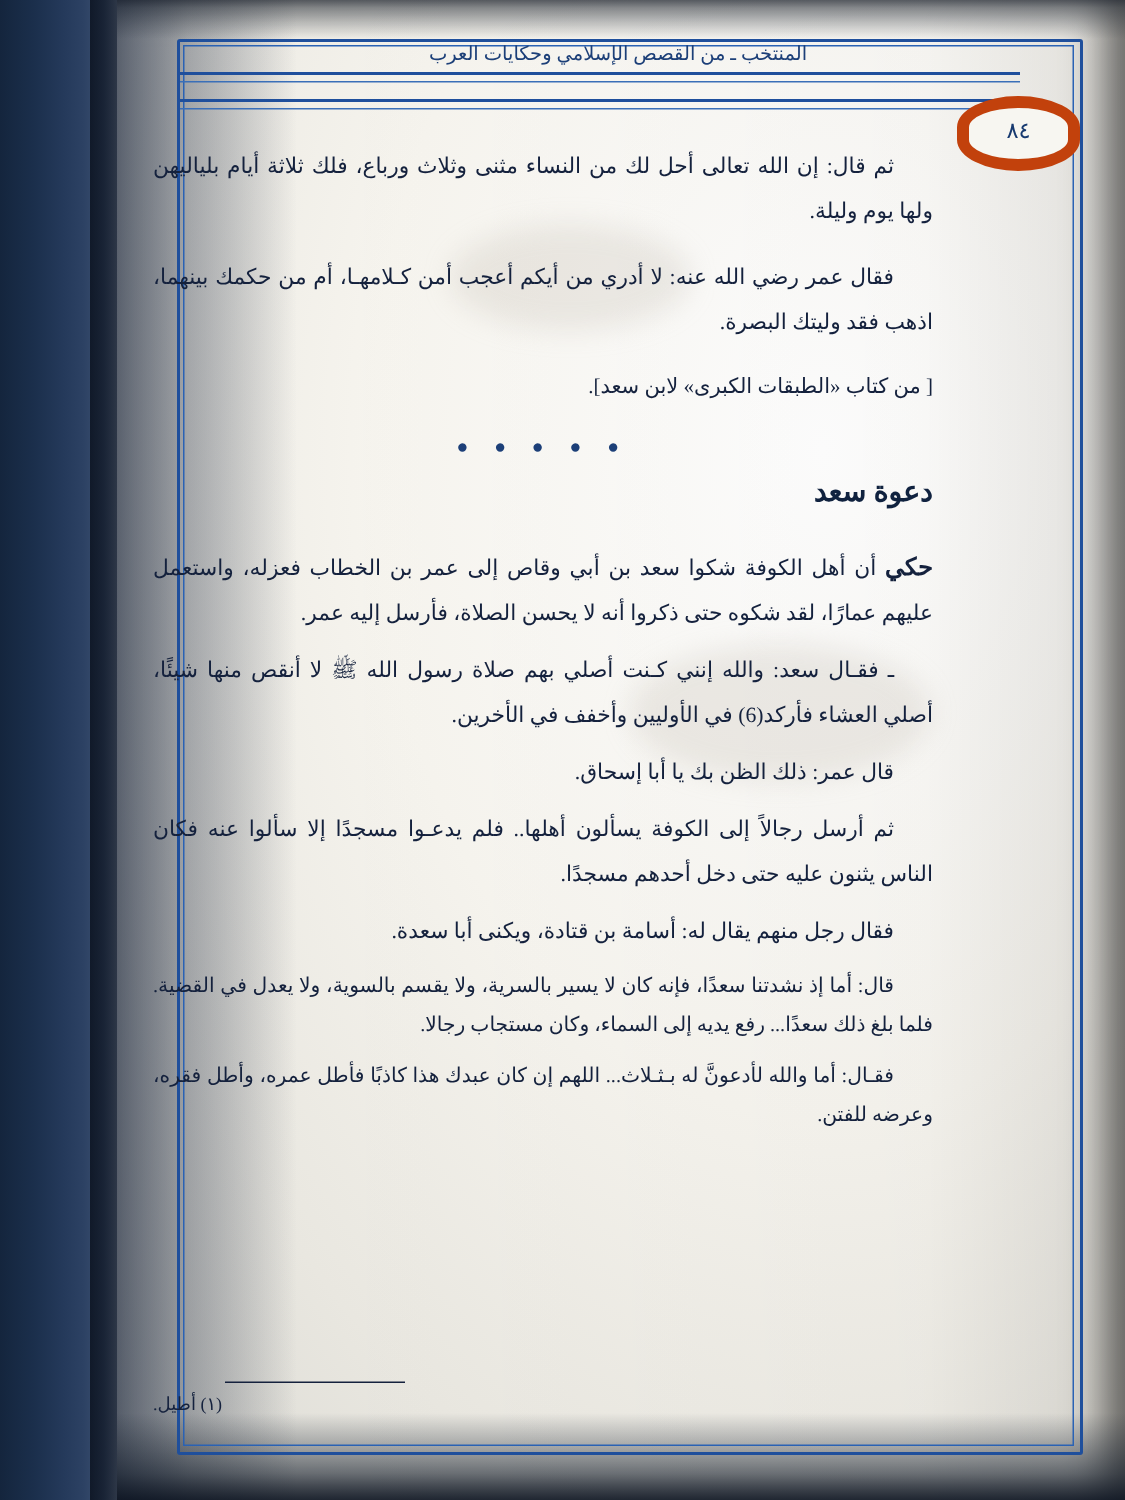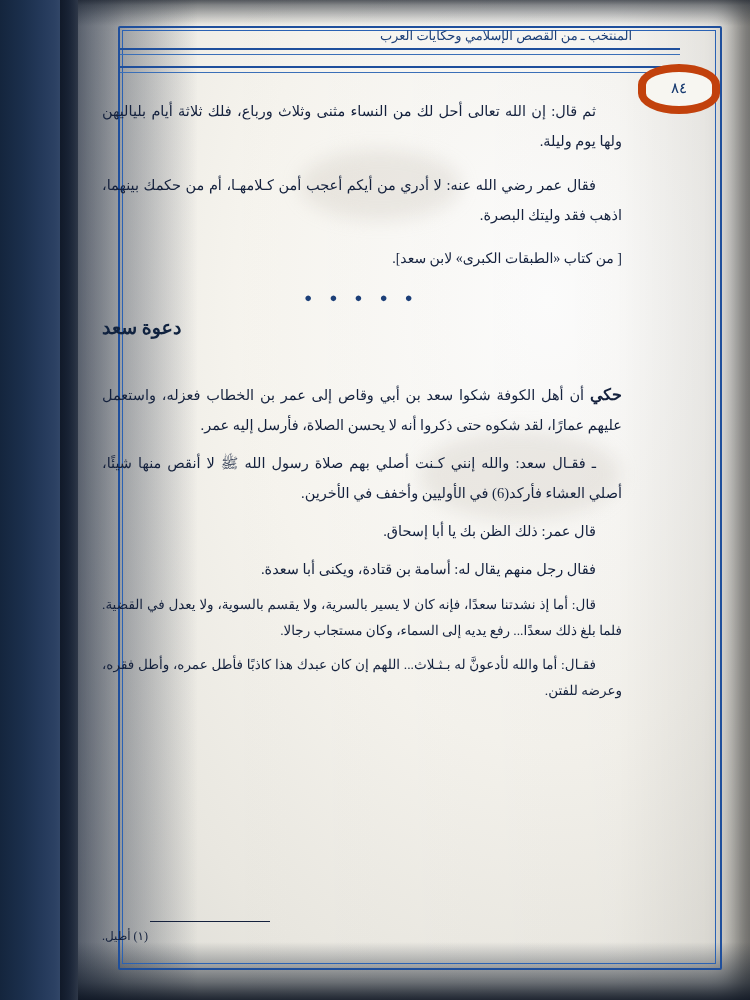--- a/index.html
+++ b/index.html
@@ -114,21 +114,21 @@
   .hr1 { top: 26px; }
   .hr2 { top: 32px; height: 1px; background:#3a6fb8; }
   .hr3 { top: 44px; }
   .hr4 { top: 50px; height: 1px; background:#3a6fb8; }
 
   .book-title {
     position: absolute;
     top: 6px;
     right: 58px;
     width: 440px;
-    text-align: right;
+    text-align: center;
     font-size: 13px;
     color: #1c3f78;
     letter-spacing: 0.5px;
     direction: rtl;
   }
 
   .page-number {
     position: absolute;
     top: 42px;
     right: -30px;
@@ -171,26 +171,26 @@
     margin-bottom: 6px;
   }
   .dots {
     text-align: center;
     letter-spacing: 7px;
     color: #1c3f78;
     font-size: 13px;
     margin: 16px 0 10px 0;
   }
   .section-title {
-    text-align: left;
+    text-align: right;
     font-size: 19px;
     font-weight: bold;
     color: #10223f;
     letter-spacing: 2px;
-    margin: 6px 0 41px 0;
+    margin: 6px 0 24px 0;
   }
   .tight p { margin-bottom: 8px; }
   .small { font-size: 13.5px; line-height: 26px; }
 
   .footnote-rule {
     position: absolute;
     left: 150px;
     bottom: 78px;
     width: 120px;
     height: 1px;
@@ -258,20 +258,21 @@
     <p class="indent">فقال عمر رضي الله عنه: لا أدري من أيكم أعجب أمن كـلامهـا، أم من حكمك بينهما، اذهب فقد وليتك البصرة.</p>
     <p class="source-line">[ من كتاب «الطبقات الكبرى» لابن سعد].</p>
 
     <div class="dots">●  ●  ●  ●  ●</div>
     <div class="section-title">دعوة سعد</div>
 
     <div class="tight">
       <p><span class="lead-word">حكي</span><span> أن أهل الكوفة شكوا سعد بن أبي وقاص إلى عمر بن الخطاب فعزله، واستعمل عليهم عمارًا، لقد شكوه حتى ذكروا أنه لا يحسن الصلاة، فأرسل إليه عمر.</span></p>
       <p class="indent">ـ فقـال سعد: والله إنني كـنت أصلي بهم صلاة رسول الله ﷺ لا أنقص منها شيئًا، أصلي العشاء فأركد(6) في الأوليين وأخفف في الأخرين.</p>
       <p class="indent">قال عمر: ذلك الظن بك يا أبا إسحاق.</p>
+      <p class="indent">ثم أرسل رجالاً إلى الكوفة يسألون أهلها.. فلم يدعـوا مسجدًا إلا سألوا عنه فكان الناس يثنون عليه حتى دخل أحدهم مسجدًا.</p>
       <p class="indent">فقال رجل منهم يقال له: أسامة بن قتادة، ويكنى أبا سعدة.</p>
       <p class="indent small">قال: أما إذ نشدتنا سعدًا، فإنه كان لا يسير بالسرية، ولا يقسم بالسوية، ولا يعدل في القضية. فلما بلغ ذلك سعدًا... رفع يديه إلى السماء، وكان مستجاب رجالا.</p>
       <p class="indent small">فقـال: أما والله لأدعونَّ له بـثـلاث... اللهم إن كان عبدك هذا كاذبًا فأطل عمره، وأطل فقره، وعرضه للفتن.</p>
     </div>
   </div>
 
   <div class="footnote-rule"></div>
   <div class="footnote">(١) أطيل.</div>
 </div>
 

